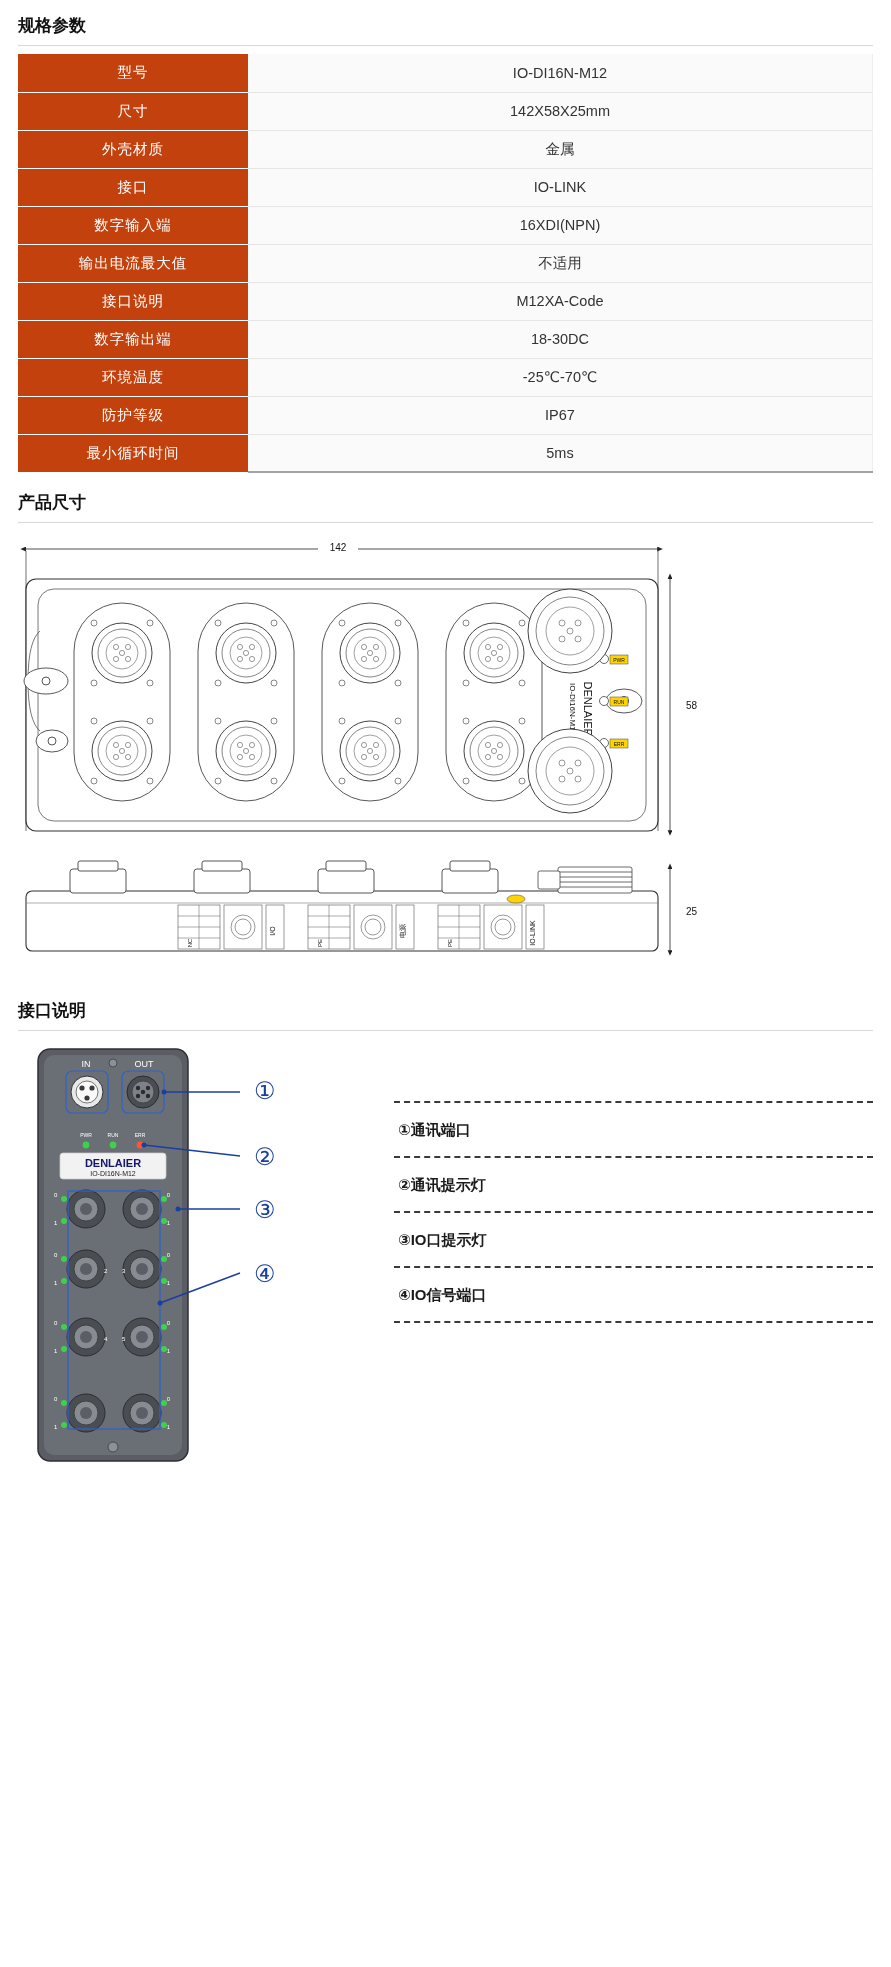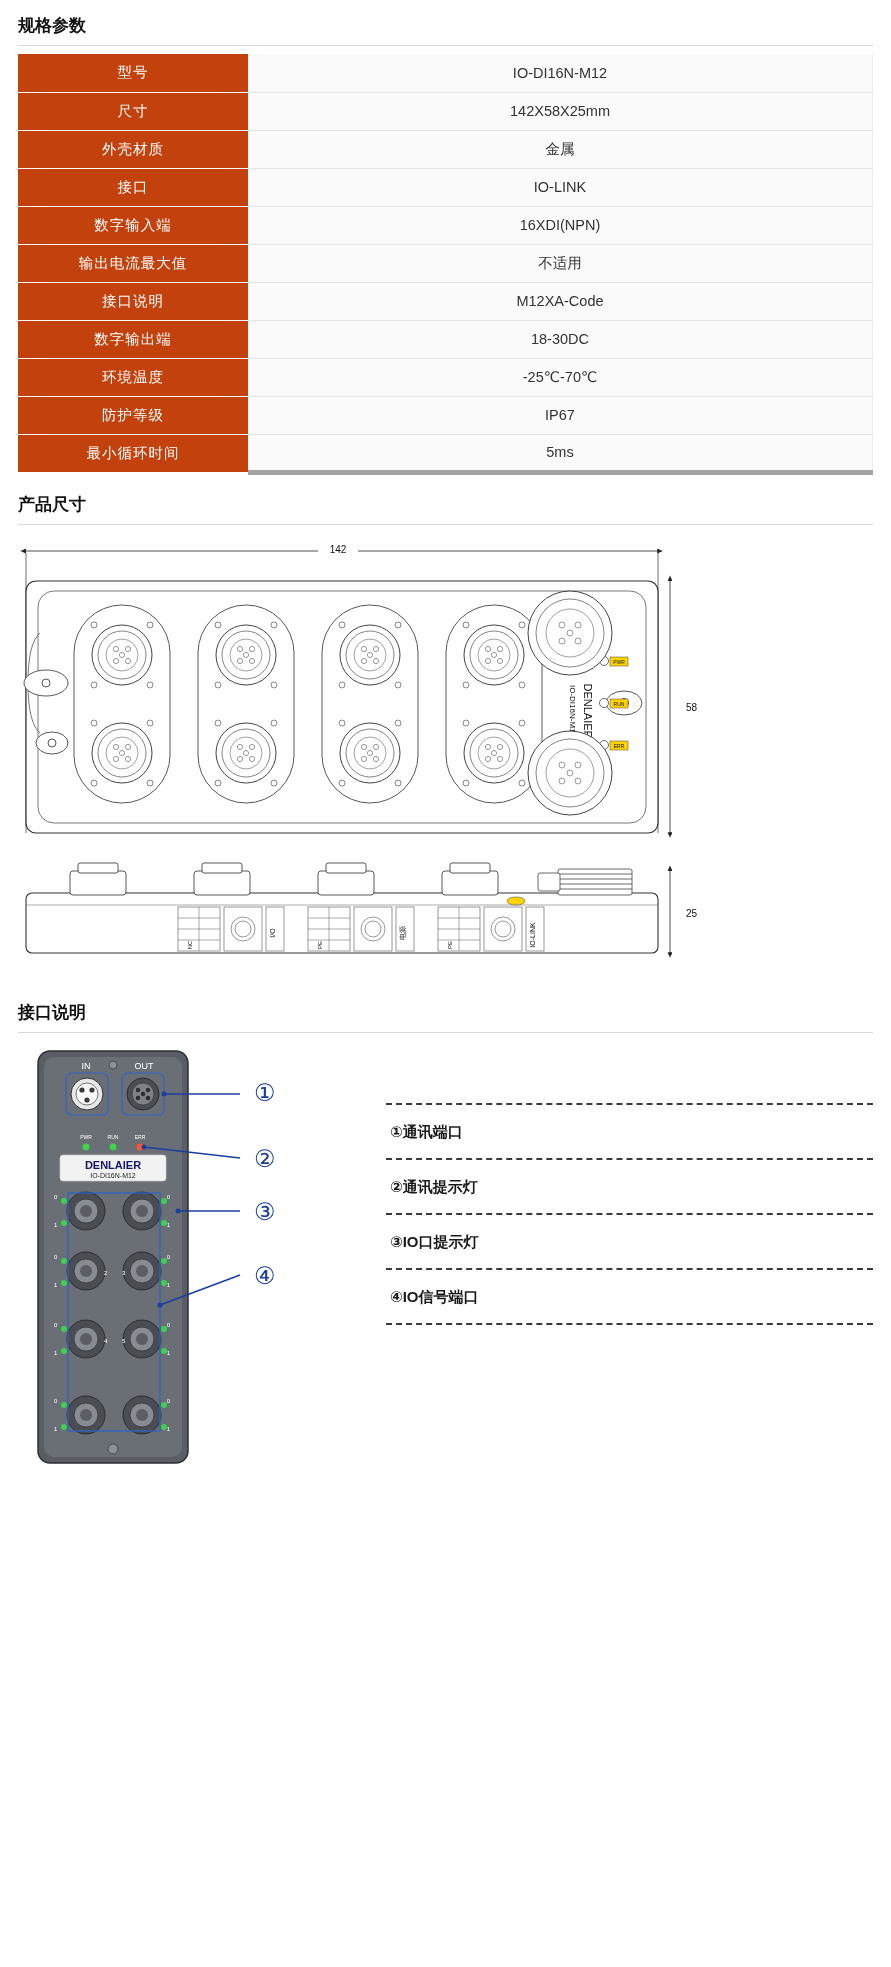--- a/index.html
+++ b/index.html
@@ -49,35 +49,35 @@
     border-bottom: 1px solid #ffffff;
     letter-spacing: 1px;
   }
   table.spec tr:last-child td.k { border-bottom: none; }
   table.spec td.v {
     background: #fafafa;
     color: #333;
     border-bottom: 1px solid #e6e6e6;
     border-right: 1px solid #eeeeee;
   }
-  table.spec tr:last-child td.v { border-bottom: 5px solid #a3a3a3; }
+  table.spec tr:last-child td.v { border-bottom: 2px solid #a3a3a3; }
 
   
   .dim-wrap {
     width: 855px;
     margin-top: 8px;
     position: relative;
   }
   .dim-wrap svg { display: block; }
 
   
   .iface {
     width: 855px;
     display: flex;
-    gap: 8px;
+    gap: 16px;
     margin-top: 10px;
   }
   .iface-left {
     width: 360px;
     position: relative;
   }
   .iface-right {
     flex: 1;
     padding-top: 60px;
     font-weight: bold;

